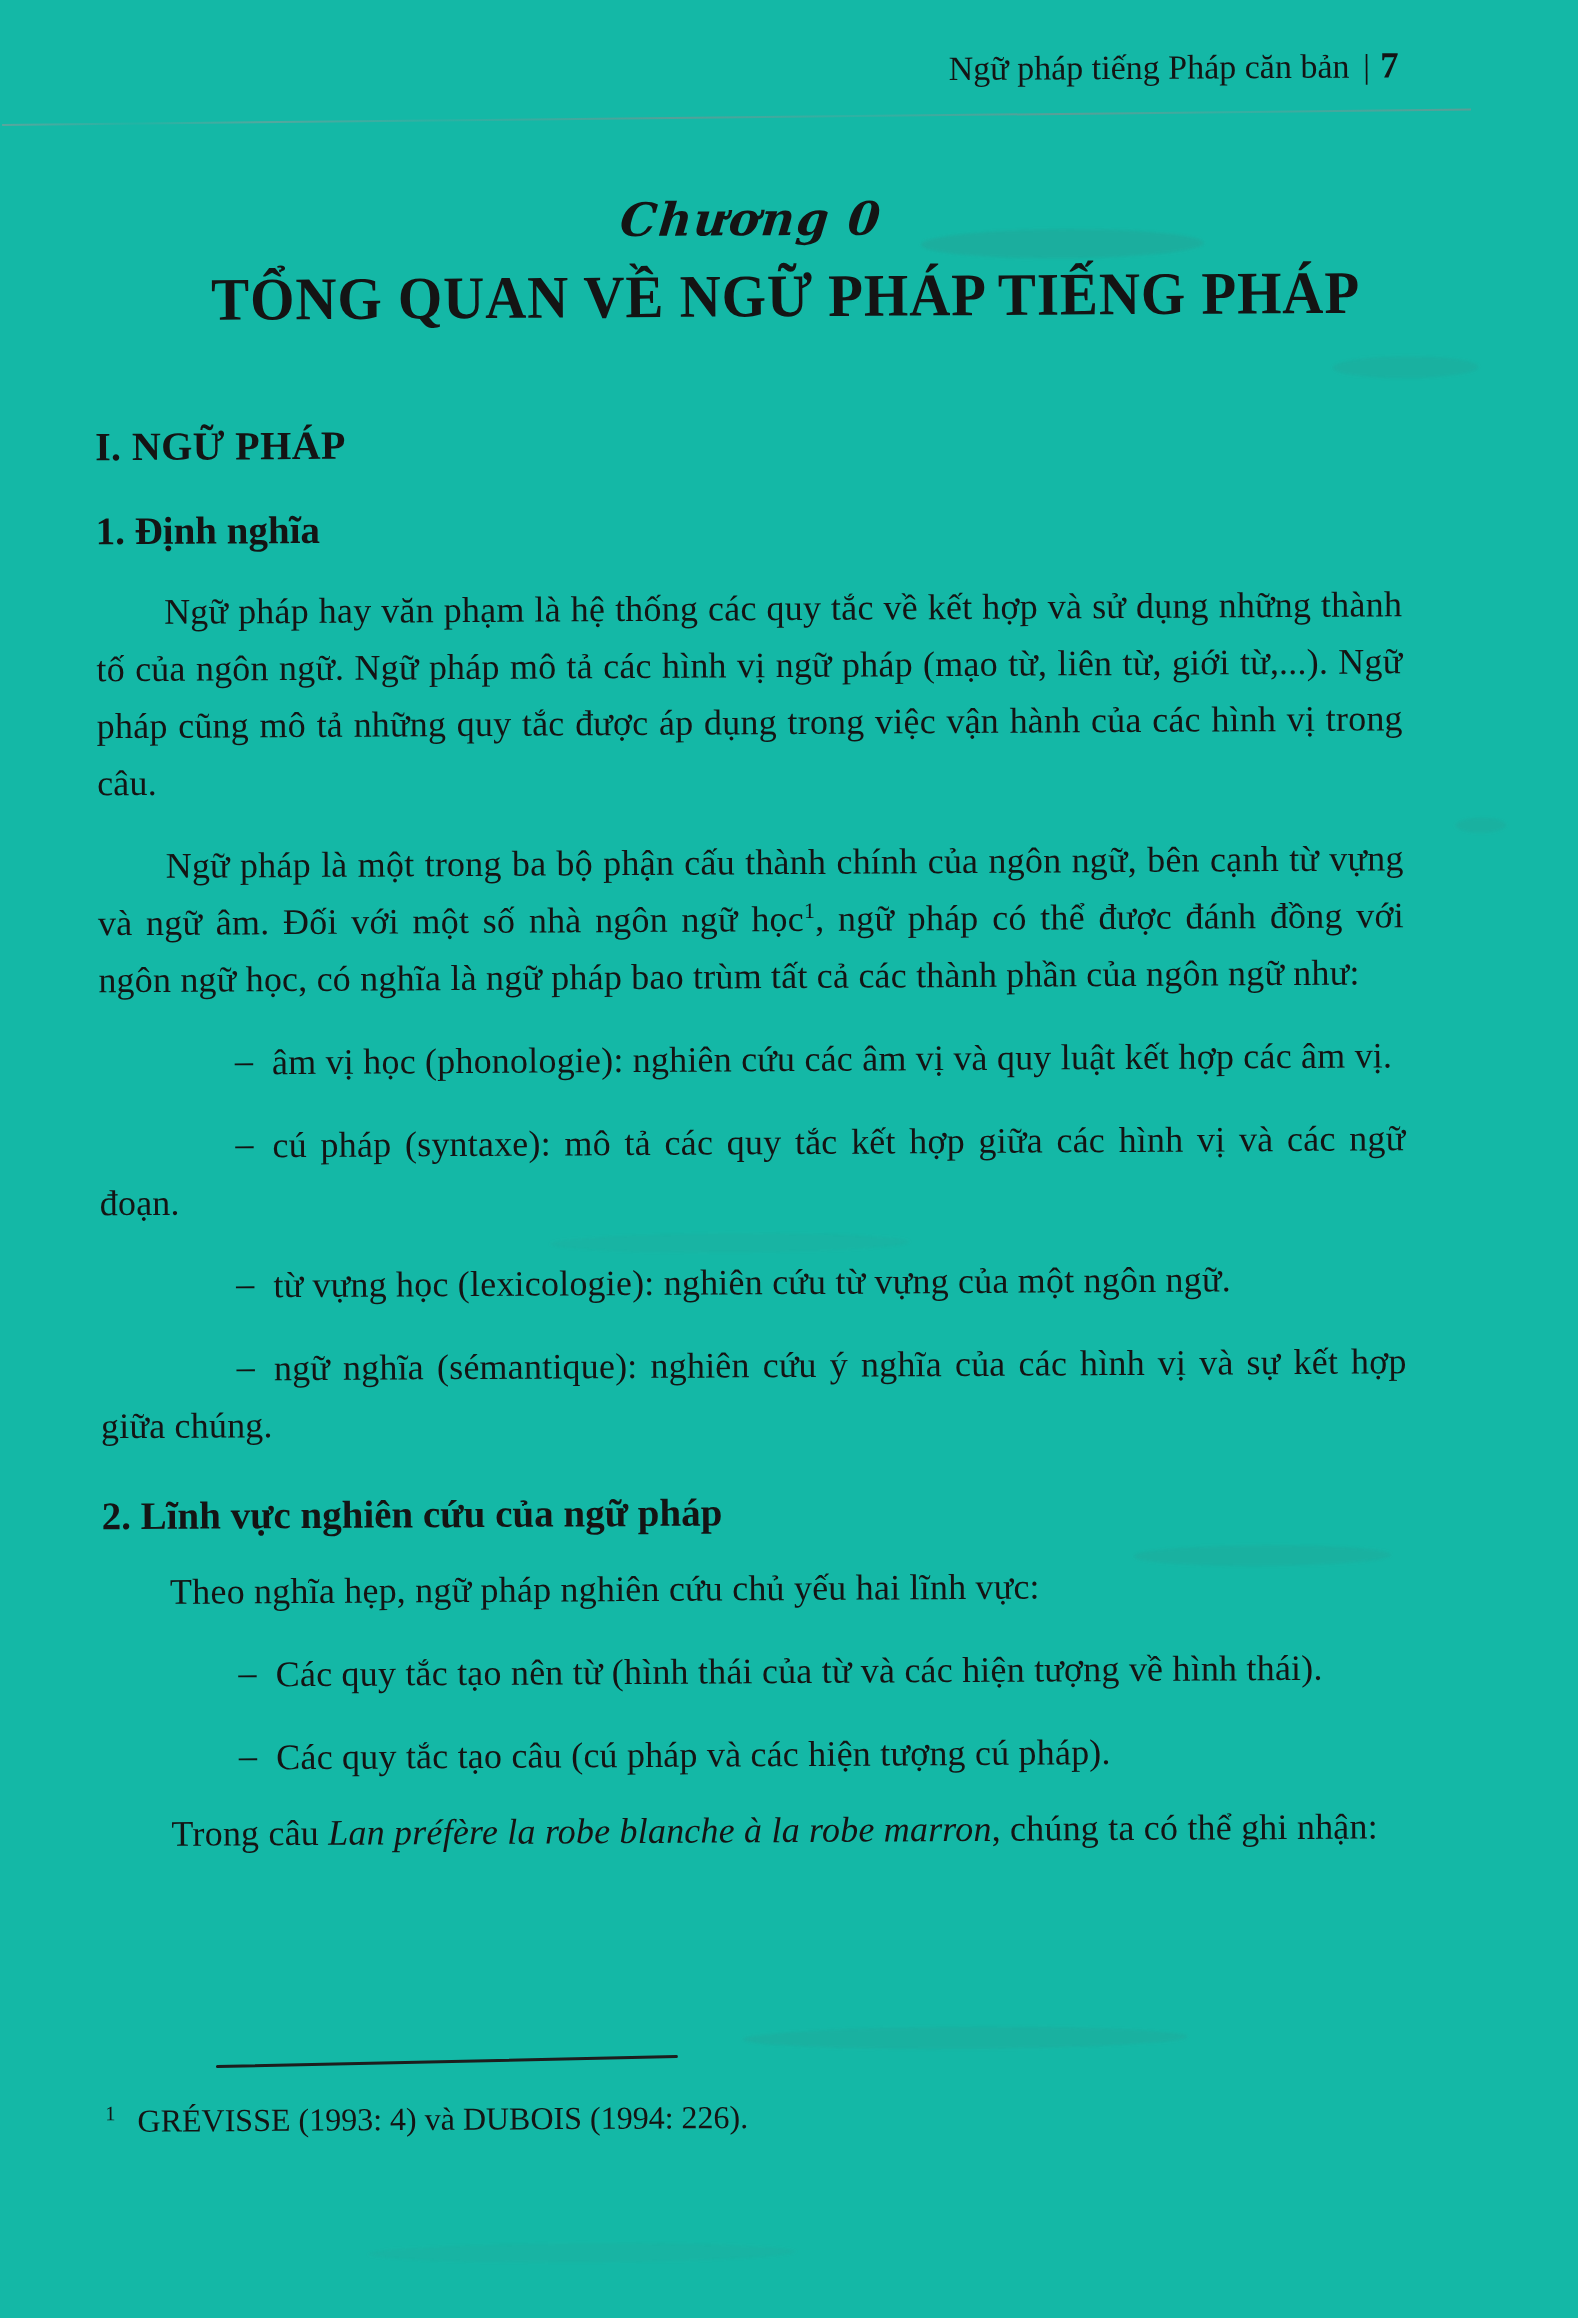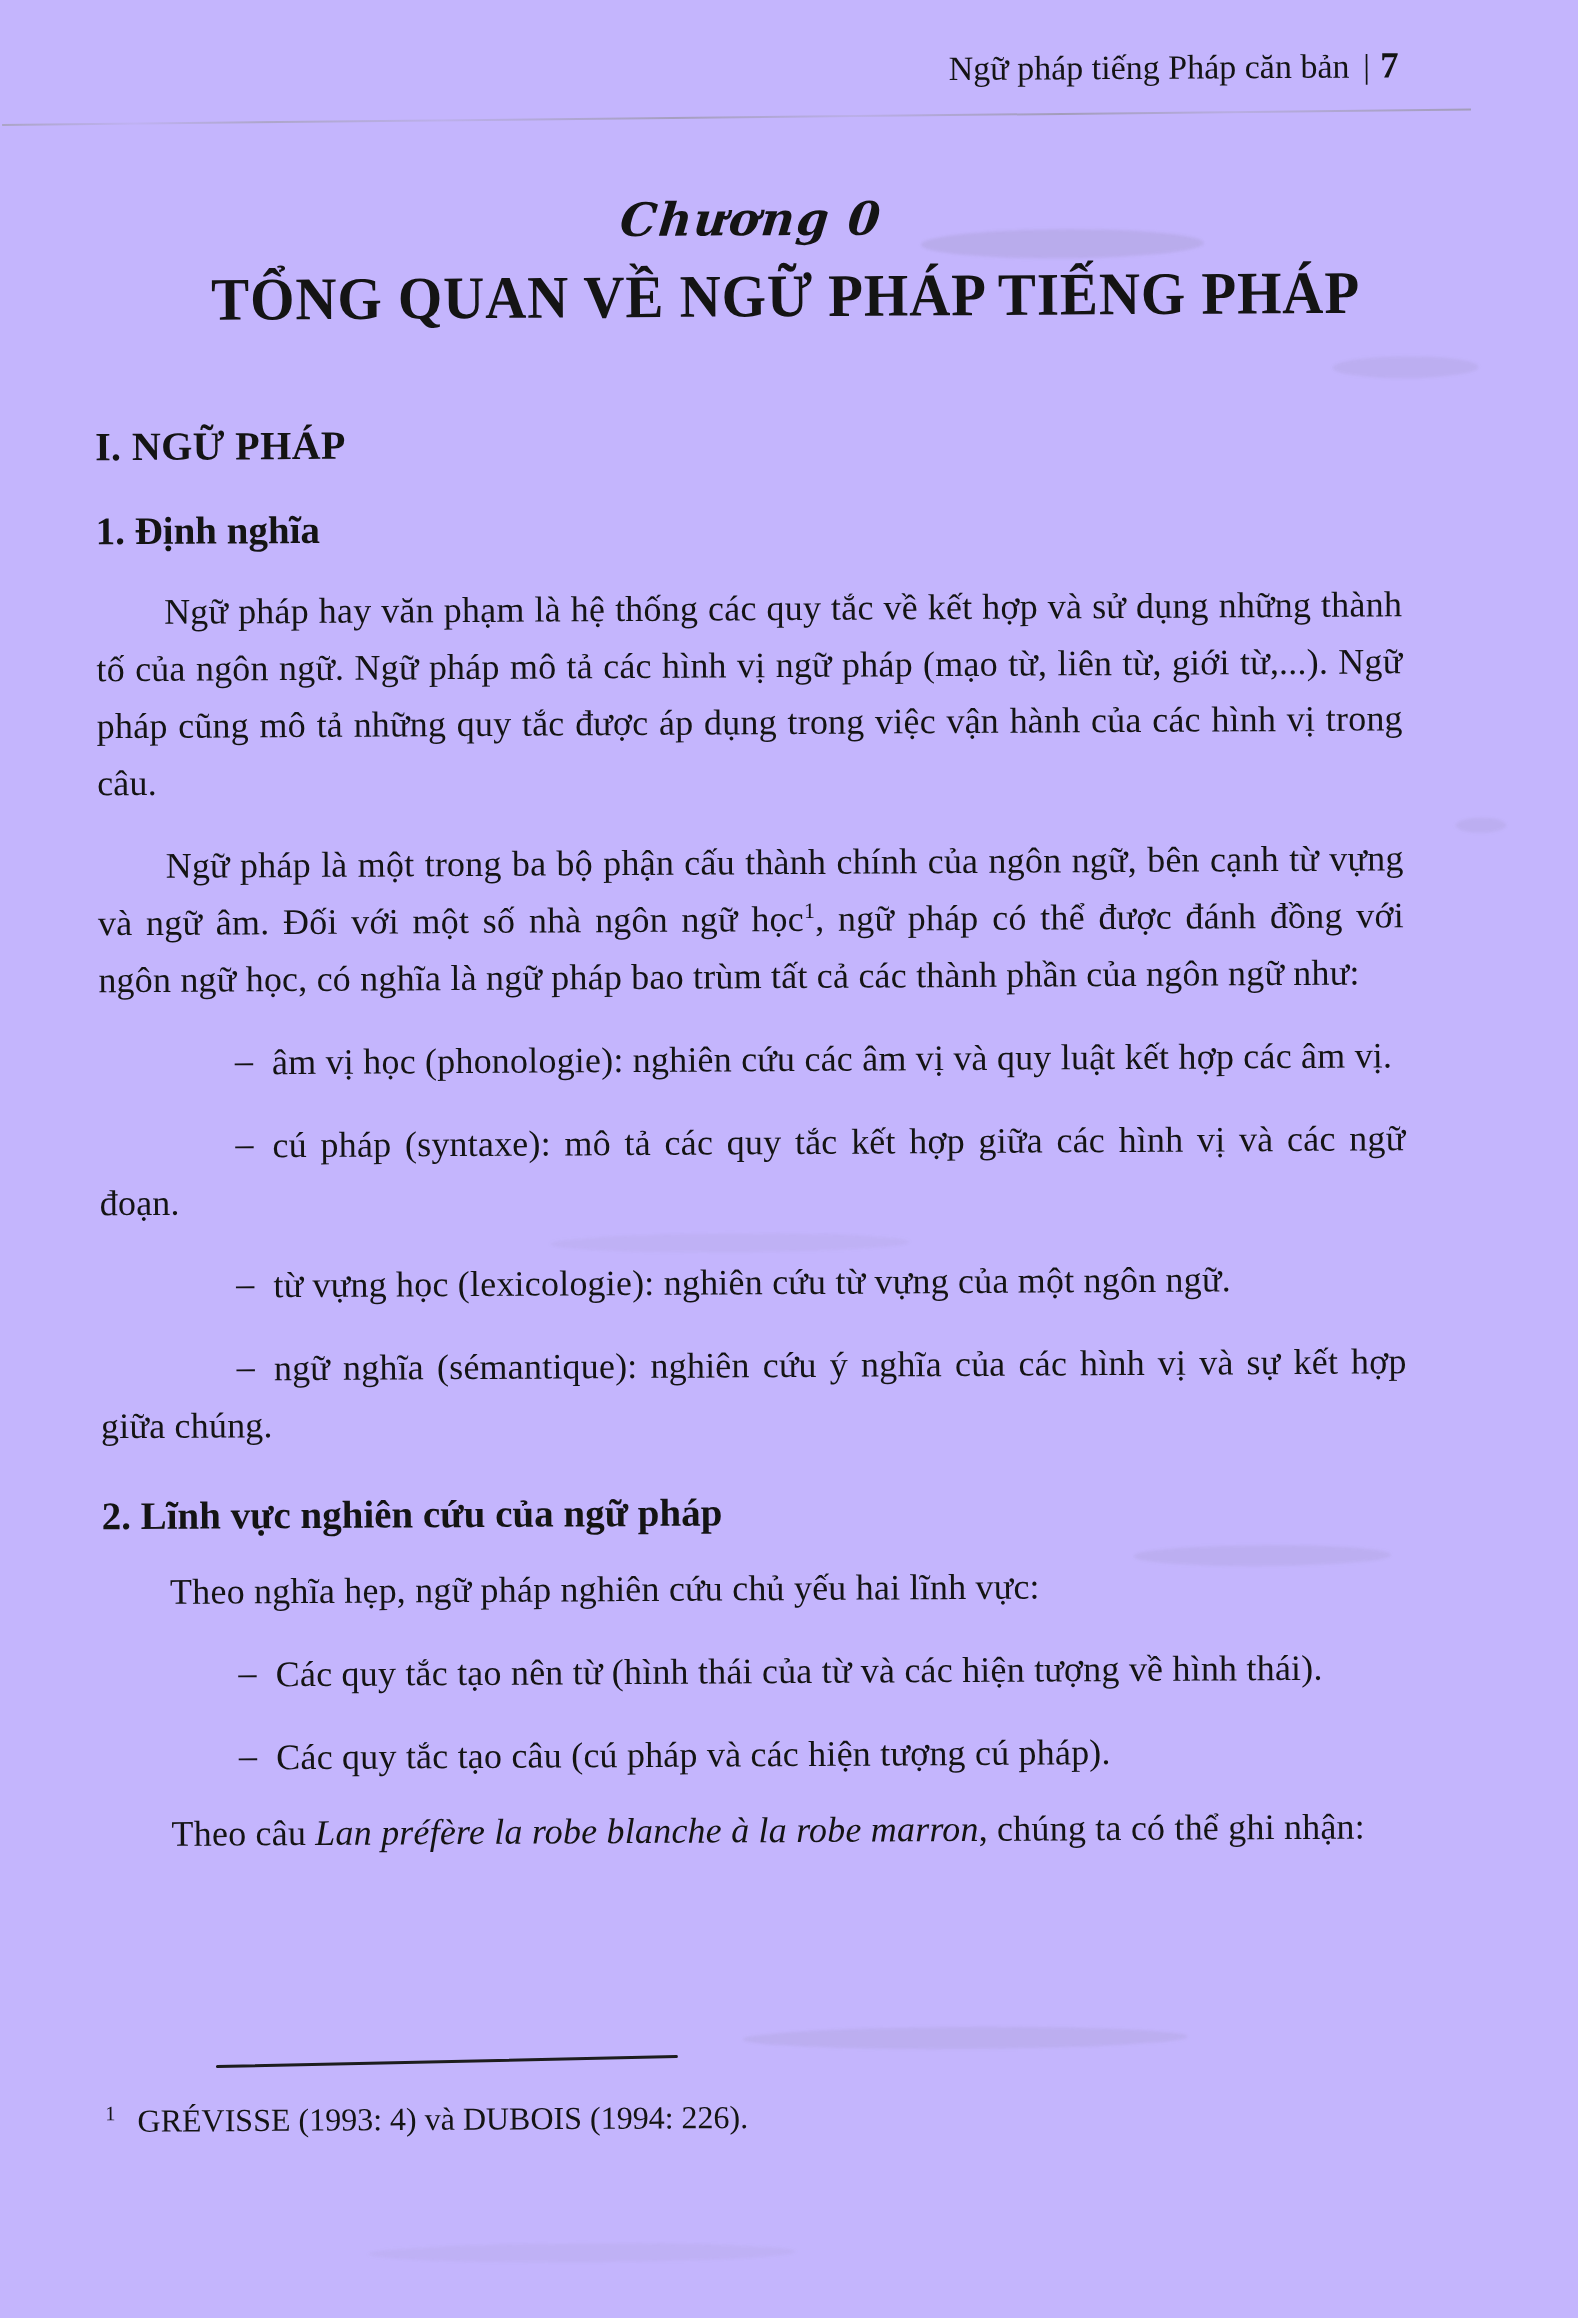--- a/index.html
+++ b/index.html
@@ -1,19 +1,19 @@
 <!DOCTYPE html>
 <html style="font-size:13.7px"><head>
 <meta charset="utf-8">
 <style>
   html,body{margin:0;padding:0;background:#e9e9e9;}
   .page{
     position:relative;
     width:1579px;height:2319px;
-    background:#c4b5fd;
+    background:#14b8a6;
     overflow:hidden;
     font-family:"Liberation Serif", serif;
     color:#141414;
   }
   .scan-tilt{
     position:absolute;inset:0;
     transform:rotate(-0.35deg);
     transform-origin:50% 40%;
   }
   
@@ -164,21 +164,21 @@
       <p class="body-para indent"><span class="bullet-dash">–</span><span>ngữ nghĩa (sémantique): nghiên cứu ý nghĩa của các hình vị và sự kết hợp giữa chúng.</span></p>
 
       <h3 class="h-level2">2. Lĩnh vực nghiên cứu của ngữ pháp</h3>
 
       <p class="body-para indent">Theo nghĩa hẹp, ngữ pháp nghiên cứu chủ yếu hai lĩnh vực:</p>
 
       <p class="body-para indent"><span class="bullet-dash">–</span><span>Các quy tắc tạo nên từ (hình thái của từ và các hiện tượng về hình thái).</span></p>
 
       <p class="body-para indent"><span class="bullet-dash">–</span><span>Các quy tắc tạo câu (cú pháp và các hiện tượng cú pháp).</span></p>
 
-      <p class="body-para indent closing"><span>Theo câu </span><span class="example-it">Lan préfère la robe blanche à la robe marron</span><span>, chúng ta có thể ghi nhận:</span></p>
+      <p class="body-para indent closing"><span>Trong câu </span><span class="example-it">Lan préfère la robe blanche à la robe marron</span><span>, chúng ta có thể ghi nhận:</span></p>
 
     </div>
 
     <div class="footnote">
       <div class="footnote-rule"></div>
       <p class="footnote-text"><sup>1</sup><span>GRÉVISSE (1993: 4) và DUBOIS (1994: 226).</span></p>
     </div>
 
     <div class="artifact a1"></div>
     <div class="artifact a2"></div>

